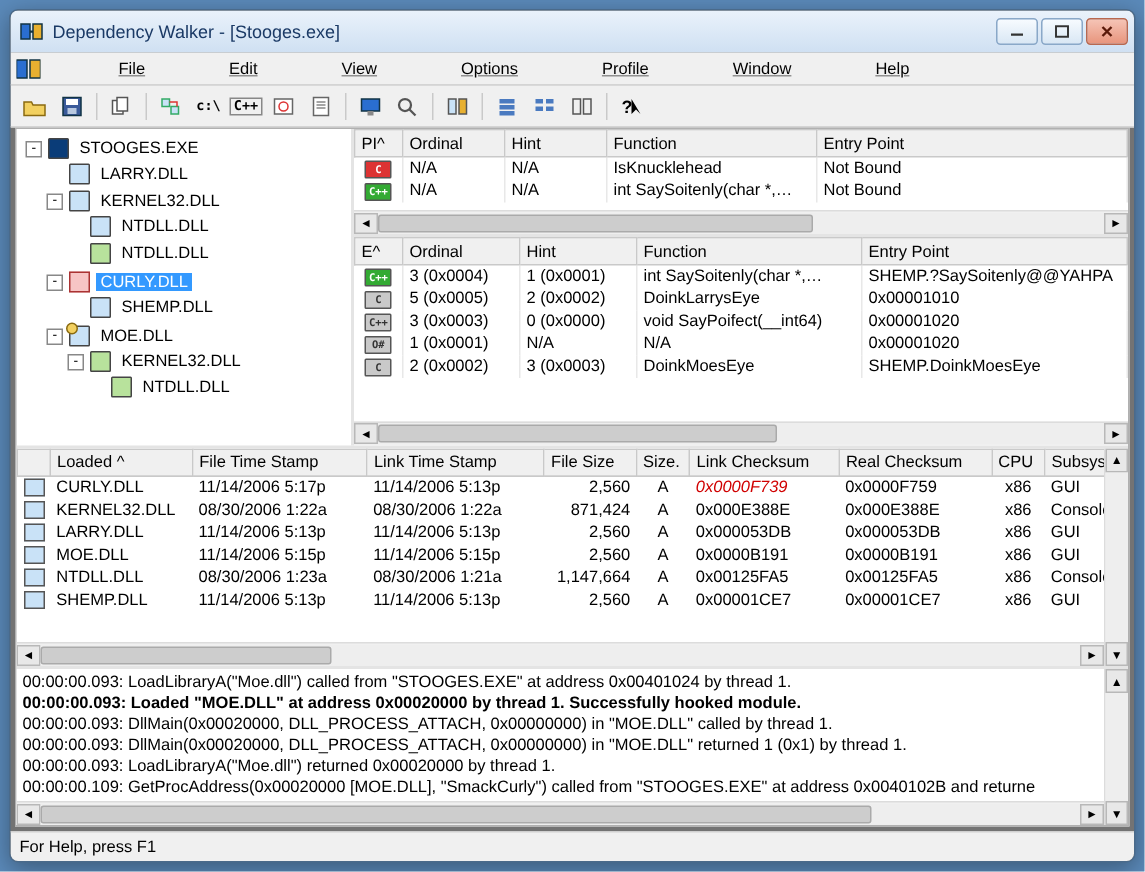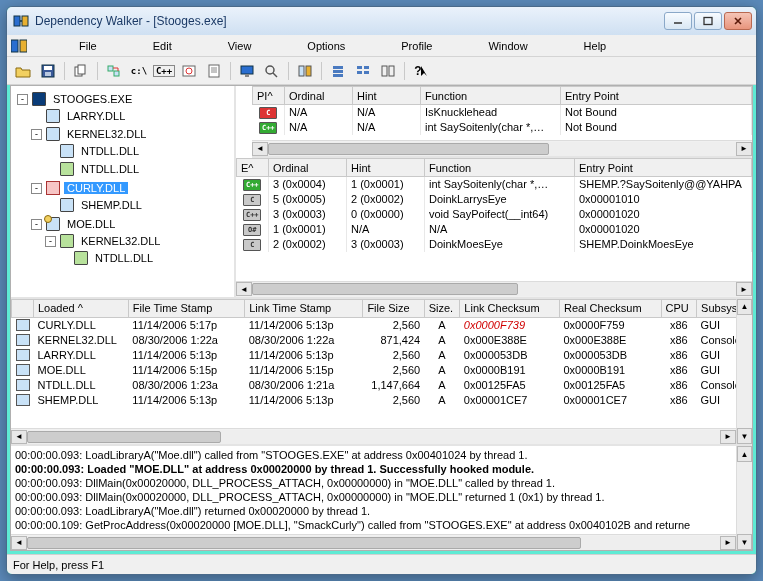--- a/index.html
+++ b/index.html
@@ -1,28 +1,28 @@
 <!DOCTYPE html>
 <html><head>
 <meta charset="utf-8">
 <style>
   * { margin: 0; padding: 0; box-sizing: border-box; }
   body { font-family: "Segoe UI", Tahoma, sans-serif; font-size: 11px; background: #5b8aba; padding: 6px; }
-  .window { background: #5eead4; border: 1px solid #4a6a8a; border-radius: 6px; overflow: hidden; width: 751px; height: 569px; display: flex; flex-direction: column; box-shadow: 0 4px 16px rgba(0,0,0,0.35); }
+  .window { background: #737373; border: 1px solid #4a6a8a; border-radius: 6px; overflow: hidden; width: 751px; height: 569px; display: flex; flex-direction: column; box-shadow: 0 4px 16px rgba(0,0,0,0.35); }
   .titlebar { display: flex; align-items: center; height: 28px; background: linear-gradient(#eaf2fb, #cfe0f2); padding: 0 4px 0 6px; }
   .titlebar .app-icon { width: 16px; height: 16px; margin-right: 6px; }
   .titlebar .title { flex: 1; color: #1b3a66; font-size: 12px; }
   .winbtns { display: flex; gap: 2px; }
   .winbtn { width: 28px; height: 18px; border: 1px solid #8aa8c8; border-radius: 3px; background: linear-gradient(#f7fbff,#d9e7f4); display: flex; align-items: center; justify-content: center; cursor: default; }
   .winbtn.close { background: linear-gradient(#f5c4b6,#e8957d); border-color:#b86850;}
   .winbtn svg { width: 12px; height: 10px; }
   .menubar { display: flex; align-items: center; height: 22px; padding: 0 2px; background: #f0f0f0; border-bottom: 1px solid #d4d4d4; }
   .menubar .mdi-icon { width: 16px; height: 16px; margin: 0 4px 0 2px; }
   .menuitem { padding: 2px 8px; cursor: default; }
-  .menuitem span { text-decoration-color: rgba(0,0,0,0.4); padding-left: 40px; }
+  .menuitem span { text-decoration: underline; text-decoration-color: rgba(0,0,0,0.4); padding-left: 40px; }
   .toolbar { display: flex; align-items: center; height: 28px; padding: 1px 4px; background: #f0f0f0; border-bottom: 1px solid #d4d4d4; gap: 1px;}
   .tbtn { width: 24px; height: 22px; border: 1px solid transparent; border-radius: 2px; display:flex; align-items:center; justify-content:center; cursor:default;}
   .tsep { width: 7px; height: 22px; position: relative;}
   .tsep::before { content:""; position:absolute; left:3px; top:2px; bottom:2px; border-left:1px solid #c9c9c9;}
   .client { flex:1; background:#fff; border:1px solid #b0b0b0; margin:0 3px 3px 3px; display:flex; flex-direction:column; overflow:hidden;}
   .splith { display:flex; height:219px; border-bottom:2px solid #e4e4e4;}
   .treepane { width:225px; border-right:2px solid #e4e4e4; padding:4px 2px 2px 6px; overflow:hidden; position:relative;}
   .tree ul { list-style:none; margin-left:14px;}
   .tree > ul { margin-left:0;}
   .tree li { position:relative; padding:1px 0;}
@@ -293,21 +293,21 @@
                     </li>
                   </ul>
                 </li>
               </ul>
             </li>
           </ul>
         </div>
       </div>
 
       <div class="gridpane">
-        <div class="gridbox top" style="position:relative;margin-left:16px;">
+        <div class="gridbox top" style="position:relative;">
           <table class="grid">
             <colgroup>
                 <col style="width:32px">
                 <col style="width:68px">
                 <col style="width:68px">
                 <col style="width:140px">
                 <col>
               </colgroup>
             <thead>
                 <tr>

